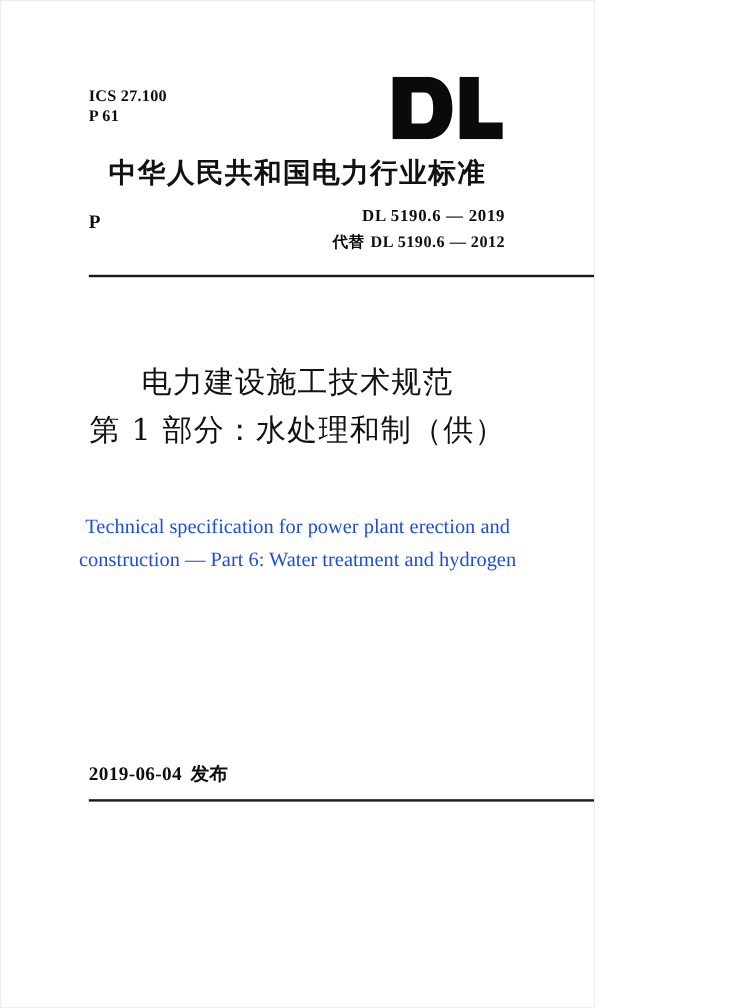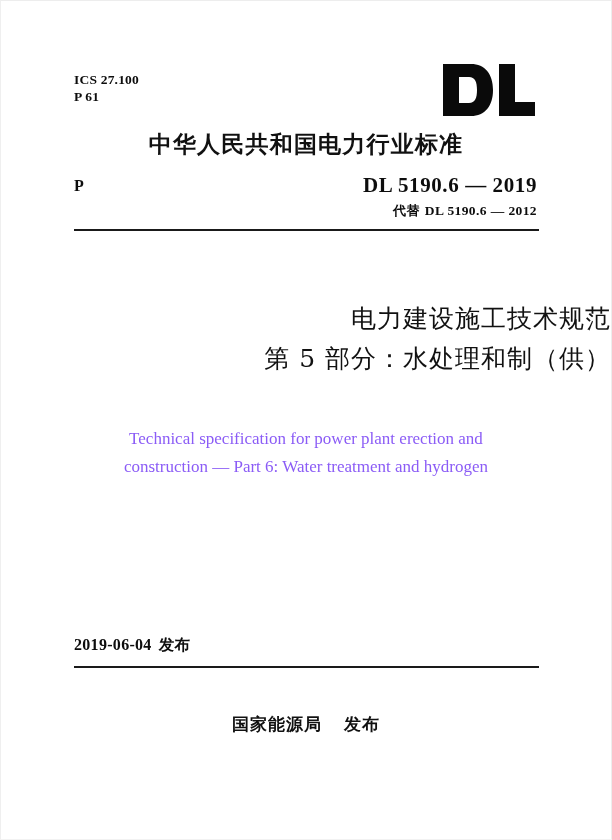--- a/index.html
+++ b/index.html
@@ -9,21 +9,21 @@
     background: #ffffff;
   }
 
   body {
     font-family: "Liberation Serif", "DejaVu Serif", serif;
     color: #111111;
   }
 
   .page {
     position: relative;
-    width: 612px;
+    width: 496px;
     height: 840px;
     margin: 0;
     background: #ffffff;
     box-sizing: border-box;
     border-top: 1px solid #ededed;
     border-left: 1px solid #efefef;
     border-right: 1px solid #ededed;
     border-bottom: 1px solid #f2f2f2;
     overflow: hidden;
   }
@@ -84,21 +84,21 @@
   }
   .code-numbers {
     position: absolute;
     right: 0;
     top: 0;
     text-align: right;
   }
   .std-number {
     font-family: "Liberation Serif", "DejaVu Serif", serif;
     font-weight: bold;
-    font-size: 21px;
+    font-size: 14px;
     letter-spacing: 0.6px;
     color: #0d0d0d;
     white-space: nowrap;
   }
   .std-replaces {
     margin-top: 4px;
     font-family: "DejaVu Sans", "Liberation Sans", sans-serif;
     font-weight: bold;
     font-size: 13px;
     letter-spacing: 0.4px;
@@ -120,40 +120,40 @@
   }
   .rule-top { top: 228px; }
   .rule-bottom { top: 665px; }
 
   
   .title-cn {
     position: absolute;
     left: 0;
     right: 0;
     top: 298px;
-    text-align: right;
+    text-align: center;
     font-family: "DejaVu Serif", "Liberation Serif", serif;
     font-size: 25px;
     line-height: 40px;
     letter-spacing: 1px;
     color: #111111;
   }
   .title-cn .tline { display: block; white-space: nowrap; }
 
   
   .title-en {
     position: absolute;
     left: 62px;
     right: 62px;
     top: 424px;
     text-align: center;
     font-family: "Liberation Serif", "DejaVu Serif", serif;
     font-size: 17px;
     line-height: 28px;
-    color: #8b5cf6;
+    color: #1d4ed8;
   }
   .title-en .eline { display: block; white-space: nowrap; }
 
   
   .dates {
     position: absolute;
     left: 73px;
     right: 74px;
     top: 634px;
     height: 26px;
@@ -215,33 +215,30 @@
         <span>代替</span>
         <span class="rep-code">DL  5190.6 — 2012</span>
       </div>
     </div>
   </div>
 
   <div class="rule rule-top"></div>
 
   <div class="title-cn">
     <span class="tline">电力建设施工技术规范</span>
-    <span class="tline">第 5 部分：水处理和制（供）</span>
+    <span class="tline">第 1 部分：水处理和制（供）</span>
   </div>
 
   <div class="title-en">
     <span class="eline">Technical specification for power plant erection and</span>
     <span class="eline">construction  —  Part 6: Water treatment and hydrogen</span>
   </div>
 
   <div class="dates">
     <div>
       <span class="dnum">2019-06-04</span><span class="dword">发布</span>
     </div>
   </div>
 
   <div class="rule rule-bottom"></div>
 
-  <div class="publisher">
-    <span>国家能源局</span><span class="pub-verb">发布</span>
-  </div>
 
 </div>
 
 </body></html>

